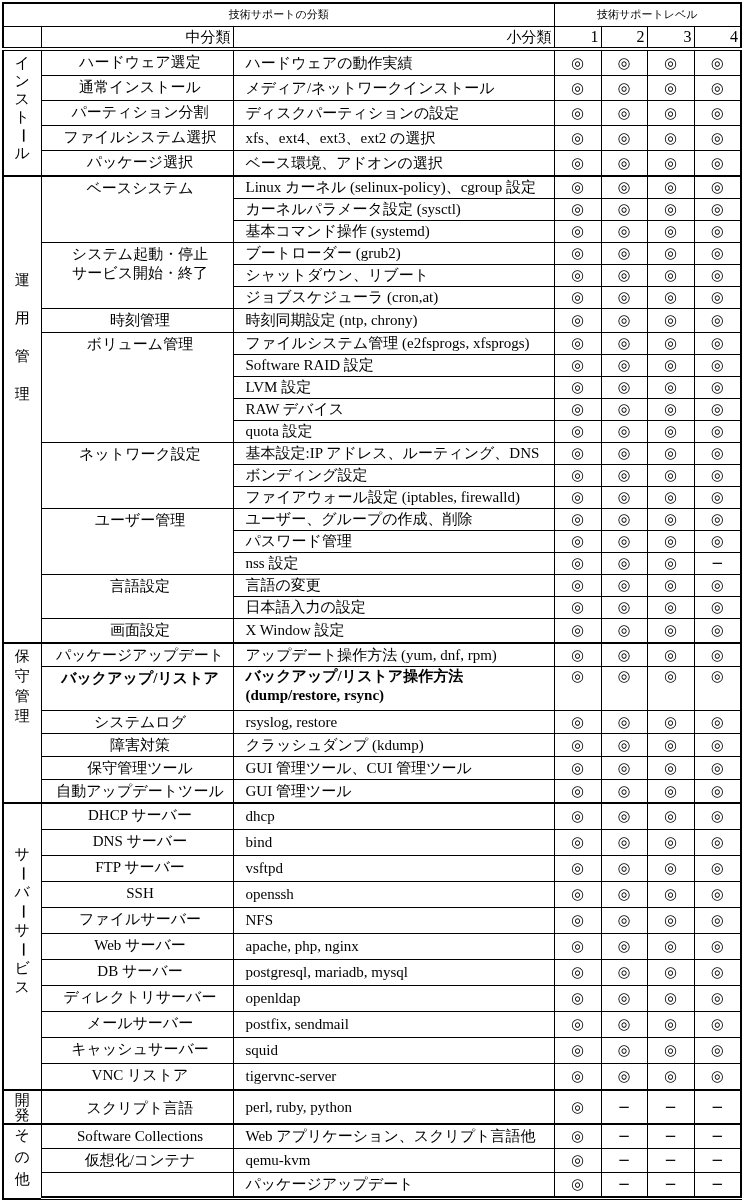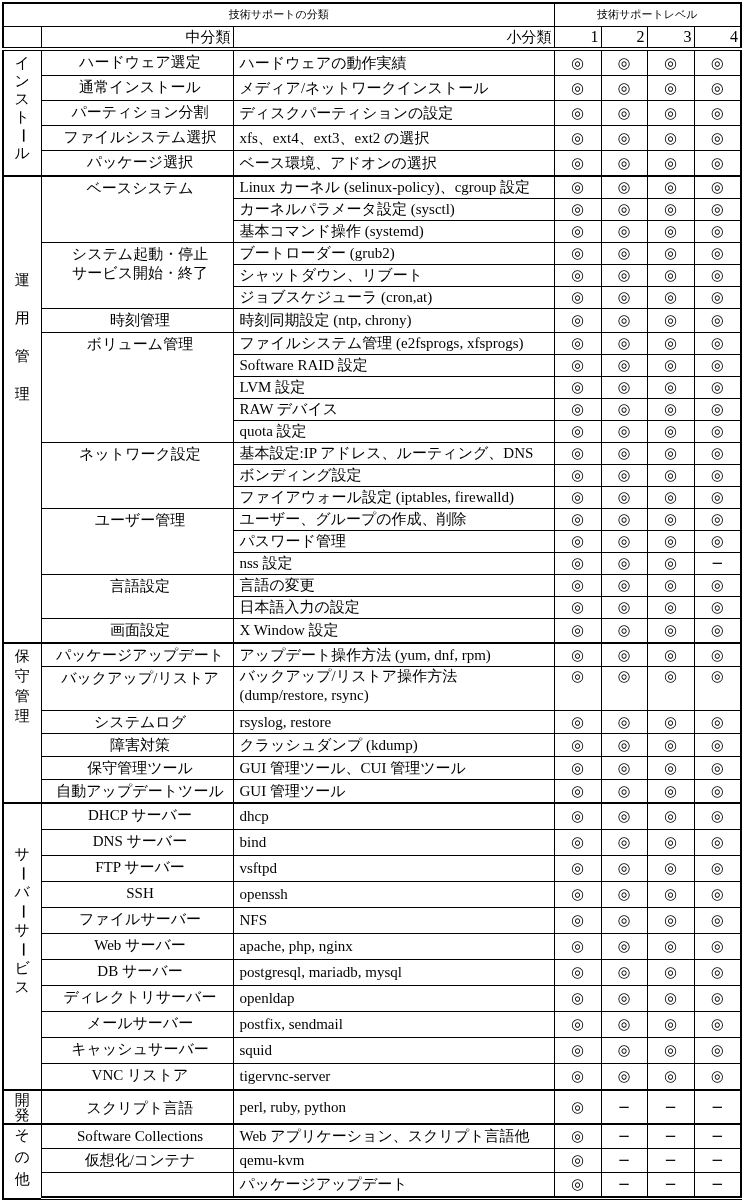--- a/index.html
+++ b/index.html
@@ -21,32 +21,32 @@
   .vchars{display:flex;flex-direction:column;align-items:center;}
   .vchars div{height:15px;line-height:15px;font-size:15px;}
   .vchars .rot{transform:rotate(90deg);}
   .vl-install{padding-top:5px;gap:3px;}
   .vl-ops{padding-top:96px;gap:23px;}
   .vl-maint{padding-top:5px;gap:5px;}
   .vl-server{padding-top:43px;gap:4px;}
   .vl-dev{padding-top:1px;gap:0;}
   .vl-other{padding-top:3px;gap:7px;}
   td.mid{text-align:center;padding-left:8px;vertical-align:top;padding-top:2px;white-space:nowrap;}
-  td.sub{text-align:left;padding-left:6px;vertical-align:middle;white-space:nowrap;}
+  td.sub{text-align:left;padding-left:12px;vertical-align:middle;white-space:nowrap;}
   td.lvl{text-align:center;vertical-align:middle;
          font-family:"DejaVu Sans","Liberation Sans",sans-serif;font-size:15px;}
   
   tr.rh-install td{height:22px;}
   tr.rh-ops td{height:21px;}
   tr.rh-maint td{height:20px;}
   tr.rh-server td{height:23px;}
   tr.rh-dev td{height:30px;vertical-align:middle;}
   tr.rh-other td{height:21px;}
   tr.section-start td{border-top:2px solid #000;}
-  tr.multiline td{height:41px;vertical-align:top;}
+  tr.multiline td{height:41px;vertical-align:top;font-weight:bold;}
   tr.multiline td.sub{white-space:normal;}
   tr.last-row td{border-bottom:5px double #000;}
 </style>
 </head>
 <body>
 
 <div id="page">
   <table>
     <colgroup>
       <col style="width:38px">

